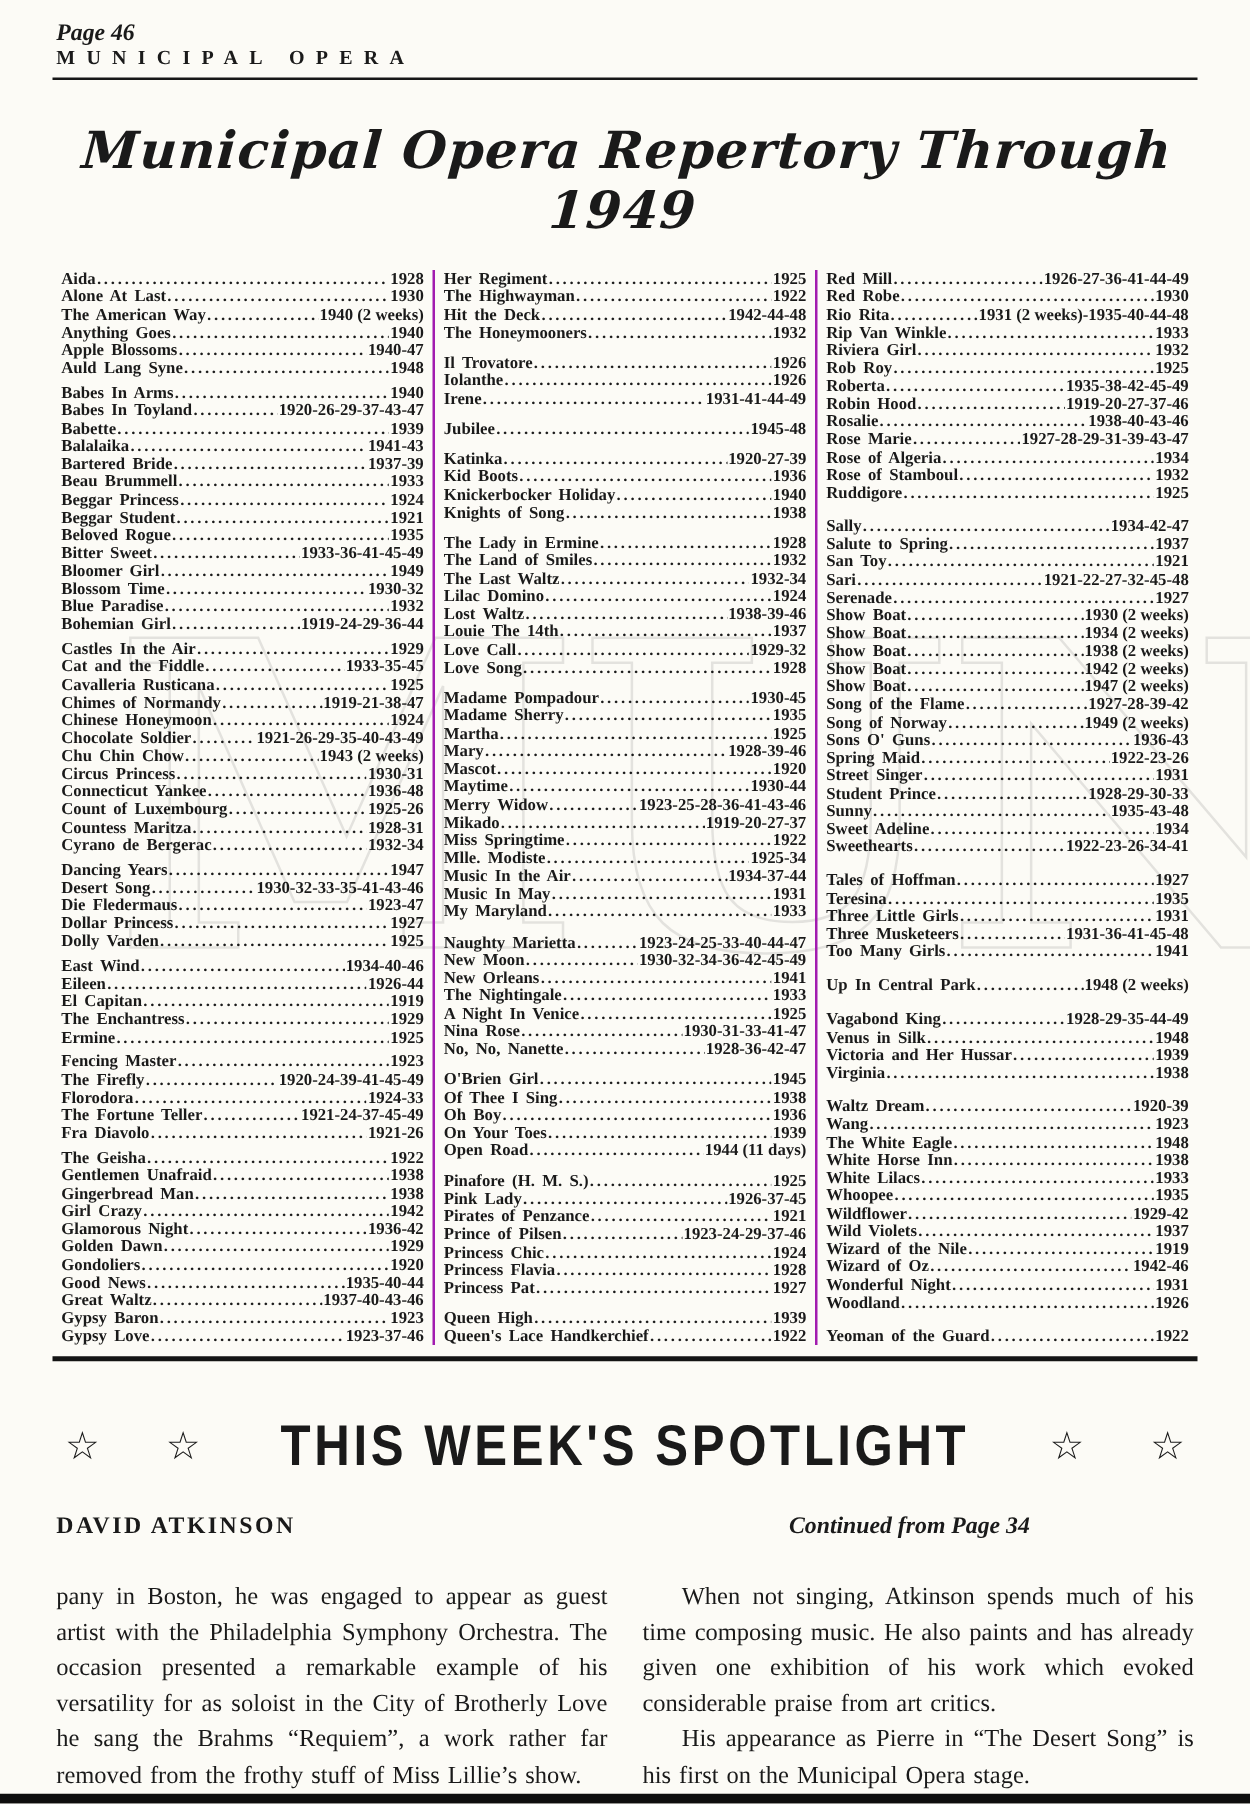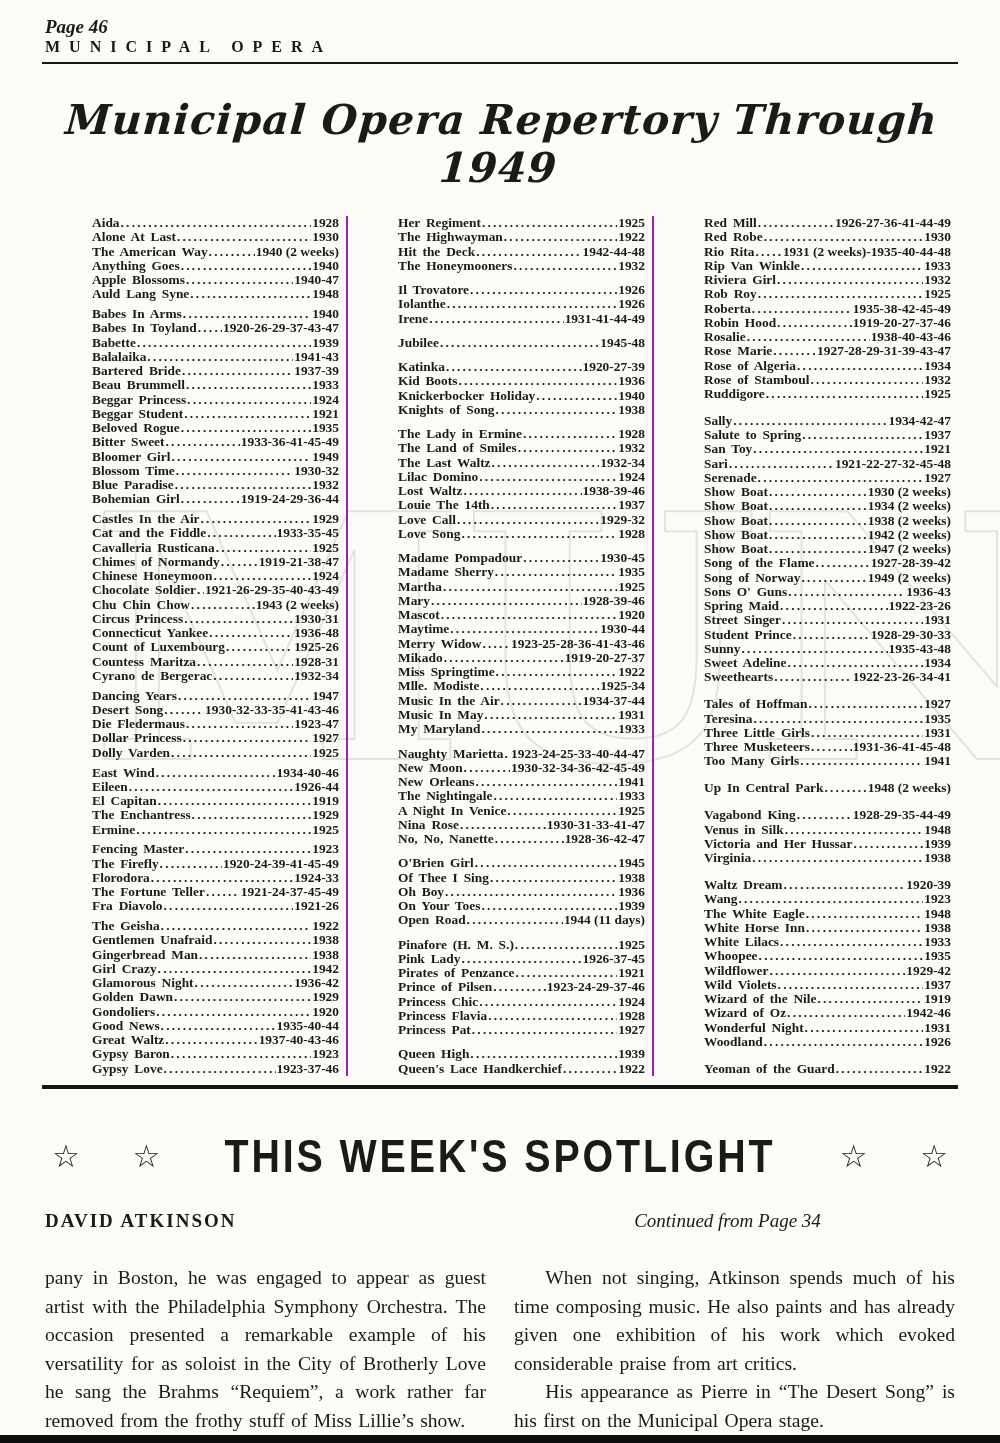--- a/index.html
+++ b/index.html
@@ -24,38 +24,38 @@
   .watermark {
     position:absolute; top:470px; left:90px; z-index:0;
     font-family:"DejaVu Serif", serif; font-weight:bold; font-size:340px; line-height:340px;
     letter-spacing:-4px; color:transparent; -webkit-text-stroke:2px rgba(60,60,60,0.13);
     pointer-events:none; user-select:none;
   }
   
   .repertory { position:relative; z-index:1; display:flex; margin:24px 42px 0 42px; height:860px; }
   .rep-col { flex:1 1 0; min-width:0; display:flex; flex-direction:column; justify-content:space-between; padding:0 7px; }
   .rep-col + .rep-col { border-left:2px solid #a21caf; }
-  .group { display:block;margin-left:43px; }
+  .group { display:block; }
   .entry { display:flex; align-items:baseline; min-width:0; white-space:nowrap;
            font-size:13.4px; line-height:14.25px; font-weight:bold; }
   .entry .t { flex:0 0 auto; word-spacing:2.5px; }
   .entry .leader { flex:1 1 auto; overflow:hidden; margin:0 1px; }
   .entry .leader::after { content:"...................................................................."; letter-spacing:2.2px; }
   .entry .yrs { flex:0 0 auto; }
   .thick-rule { height:4px; background:#141414; margin:9px 42px 0 42px; }
   
   .spot-head { display:flex; justify-content:space-between; align-items:center; padding:0 52px; margin-top:44px; }
   .star { font-size:31px; line-height:31px; color:#171717; }
   .spot-title {
     font-family:"Liberation Sans", sans-serif; font-weight:bold;
     font-size:41px; letter-spacing:3px; transform:scale(0.96,1.12); white-space:nowrap;
   }
   .spot-sub { display:grid; grid-template-columns:1fr 1fr; margin-top:30px; padding:0 45px; }
   .byline { text-align:left; font-size:19px; letter-spacing:2px; font-weight:bold; }
-  .continued { text-align:center; font-style:italic; font-weight:normal; font-size:19px; }
+  .continued { text-align:center; font-style:italic; font-weight:bold; font-size:19px; }
   .spot-body { display:grid; grid-template-columns:1fr 1fr; column-gap:28px; padding:0 45px; margin-top:32px; }
   .spot-col p { margin:0; font-size:19.6px; line-height:28.6px; text-align:justify; word-spacing:1.5px; }
   .spot-col p.indent { text-indent:1.6em; }
   .bottom-bar { position:absolute; left:0; right:0; bottom:0; height:8px; background:#0e0e0e; }
 </style>
 </head>
 <body>
 
 <div class="page">
 

